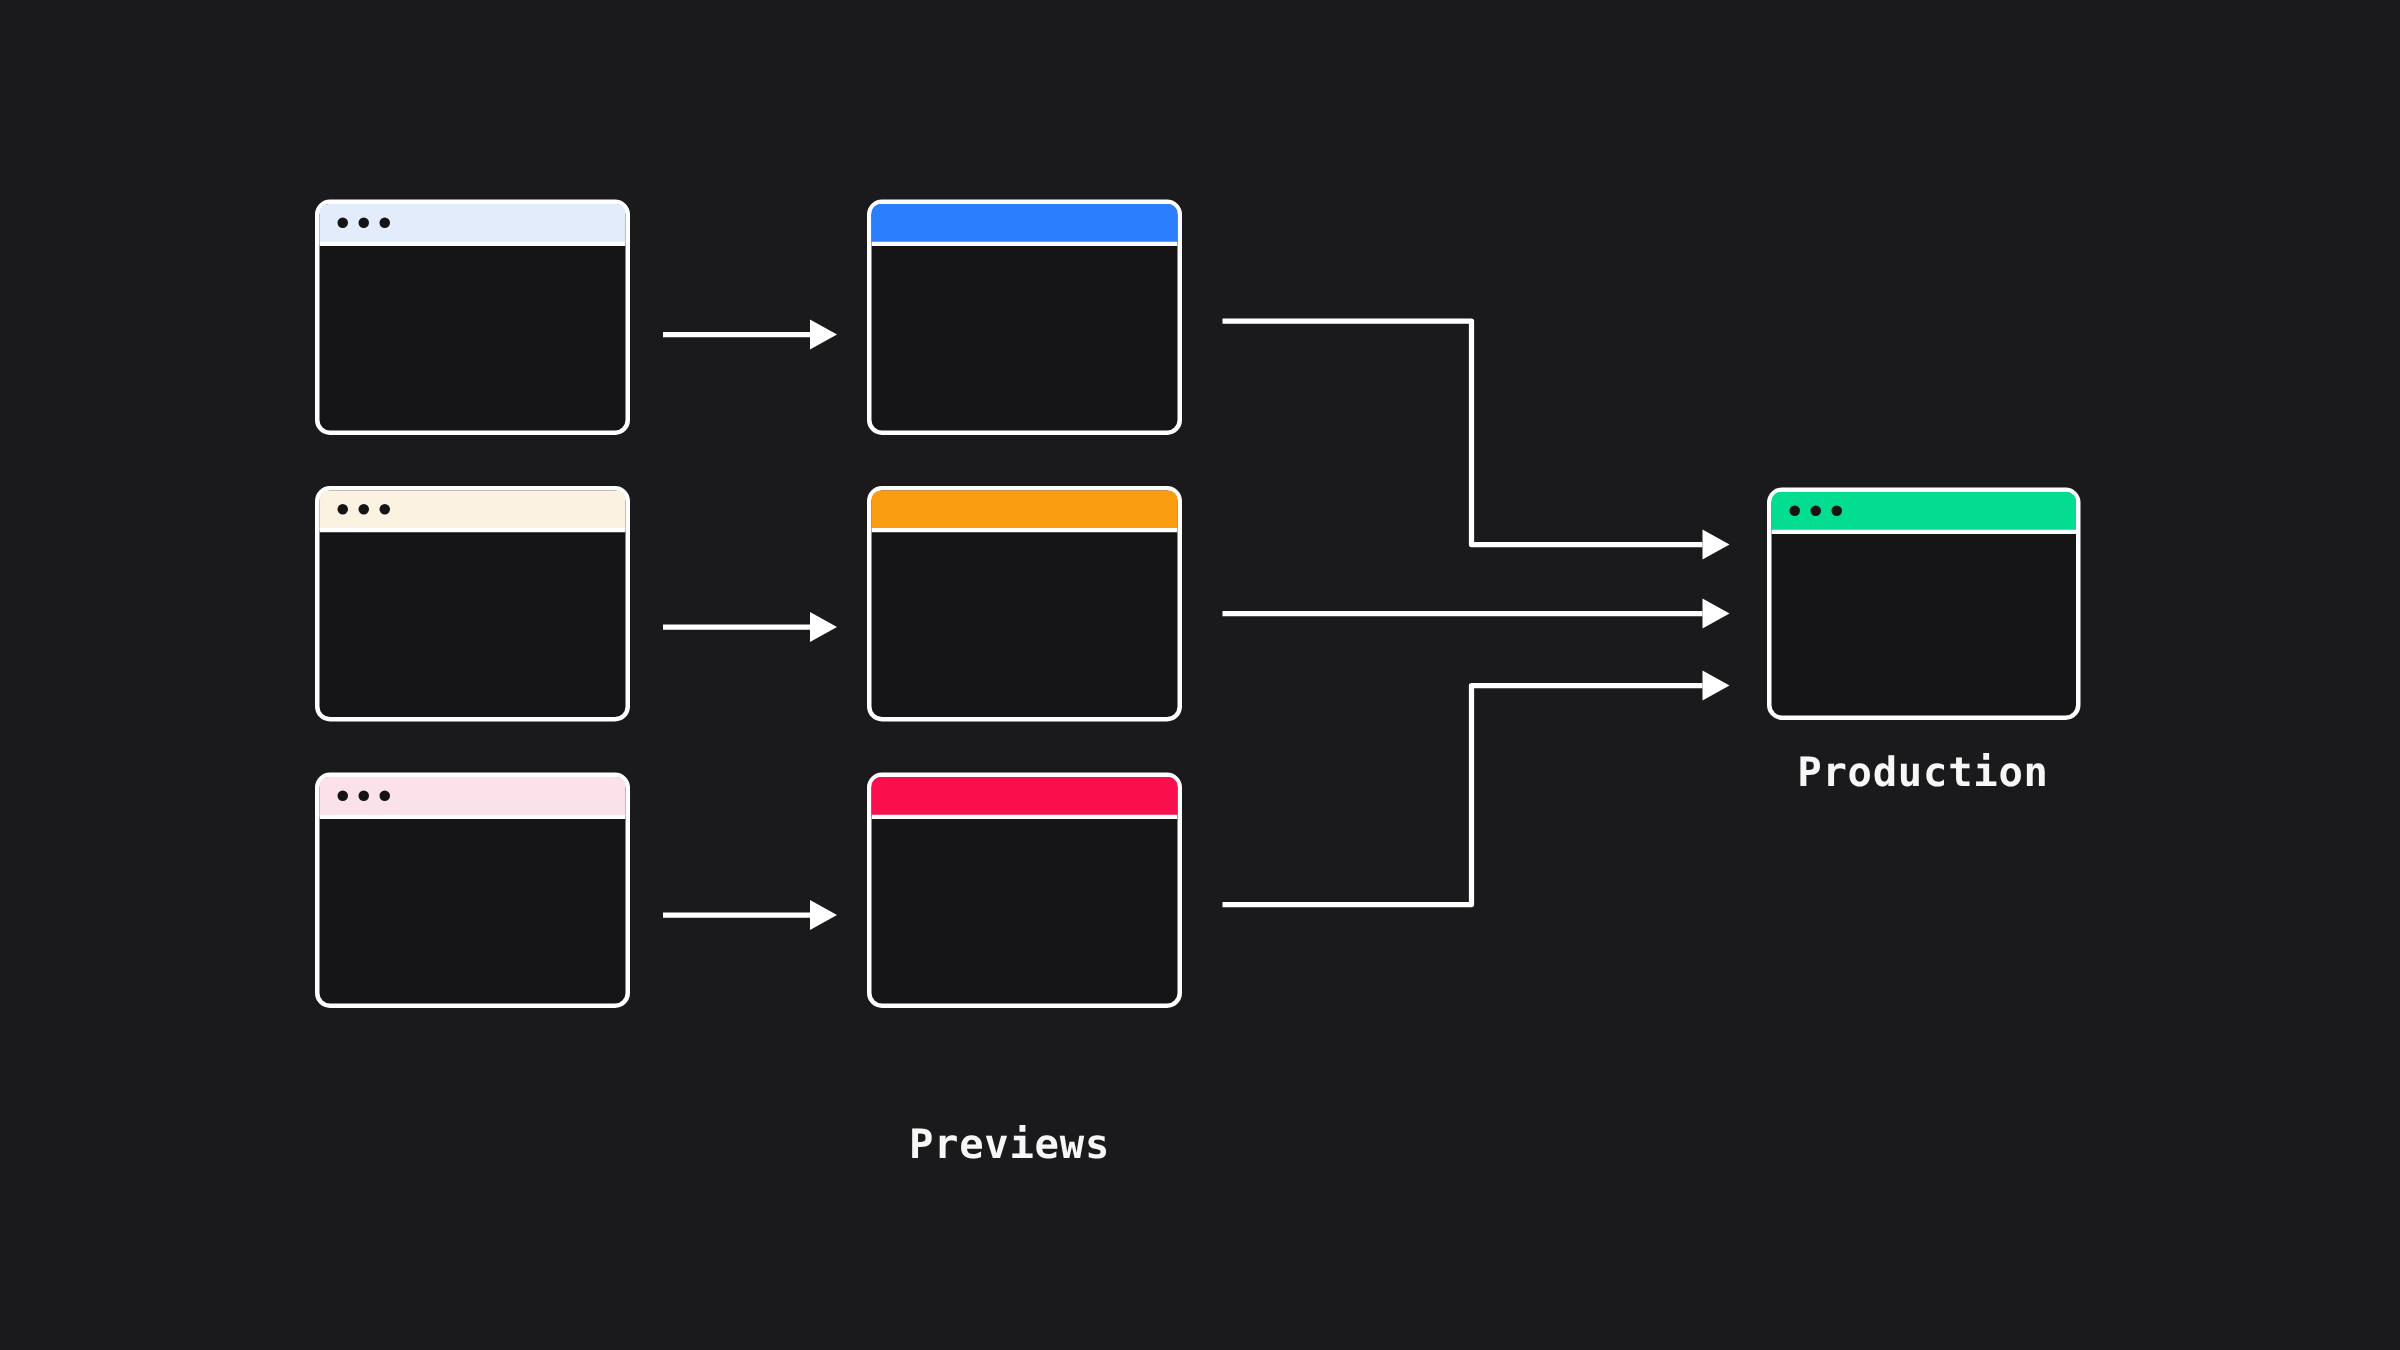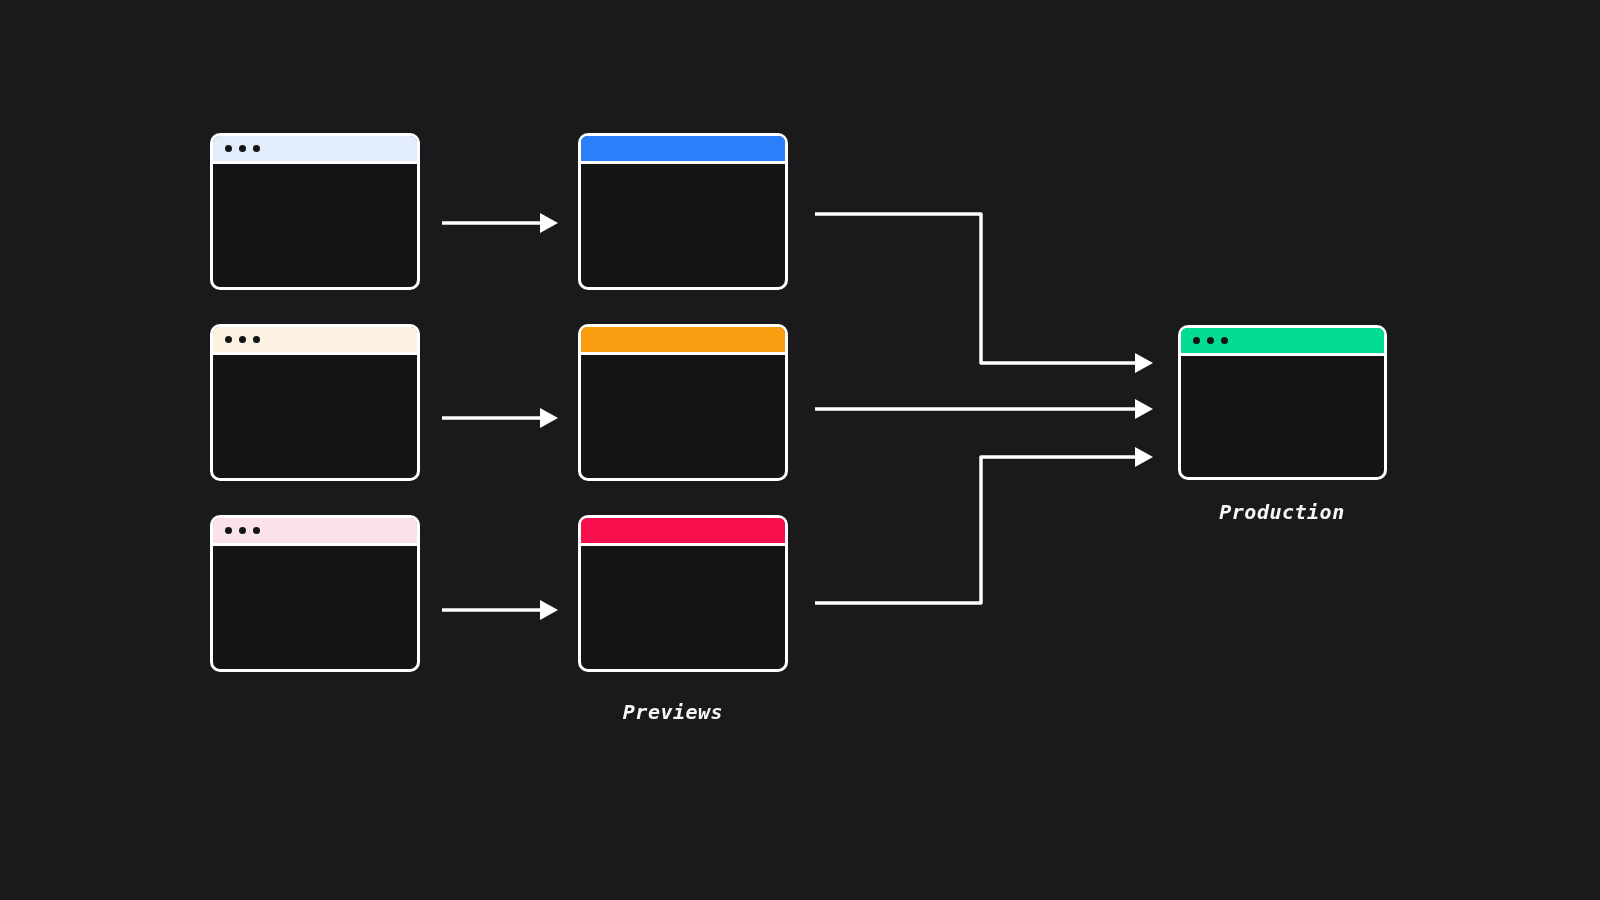--- a/index.html
+++ b/index.html
@@ -17,21 +17,21 @@
     background:var(--win-body,#151517);
   }
   .titlebar{
     height:25px;border-bottom:3px solid var(--stroke,#fff);
     border-radius:6px 6px 0 0;
     display:flex;align-items:center;gap:7px;padding-left:12px;
   }
   .dot{width:7px;height:7px;border-radius:50%;background:var(--dot,#141416);}
   .col-label{
     position:absolute;width:300px;text-align:center;
-    color:var(--text,#f7f7f7);font-weight:bold;font-size:20px;letter-spacing:.5px;font-style:italic;
+    color:var(--text,#f7f7f7);font-weight:bold;font-size:27px;letter-spacing:.5px;
   }
 </style>
 </head>
 <body>
 
 <div class="canvas" style="--bg: #1a1a1c; --win-body: #151517; --stroke: #ffffff; --text: #f7f7f7; --dot: #141416;">
 
   <svg class="arrows" viewBox="0 0 1600 900">
 
     <g>
@@ -105,16 +105,16 @@
 
   <div class="window" style="left:1178px;top:325px;width:209px;height:155px">
     <div class="titlebar" style="background-color: rgb(3, 221, 146);">
       <span class="dot"></span>
       <span class="dot"></span>
       <span class="dot"></span>
     </div>
     <div></div>
   </div>
 
-  <div class="col-label" style="left:523px;top:700px">Previews</div>
+  <div class="col-label" style="left:523px;top:748px">Previews</div>
   <div class="col-label" style="left:1132px;top:500px">Production</div>
 
 </div>
 
 </body></html>

